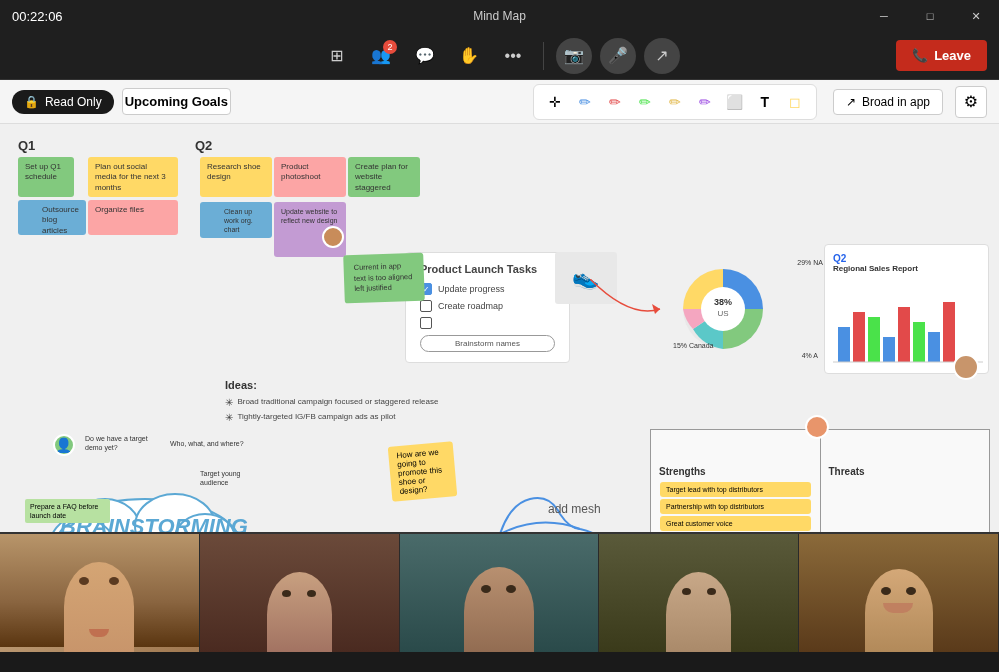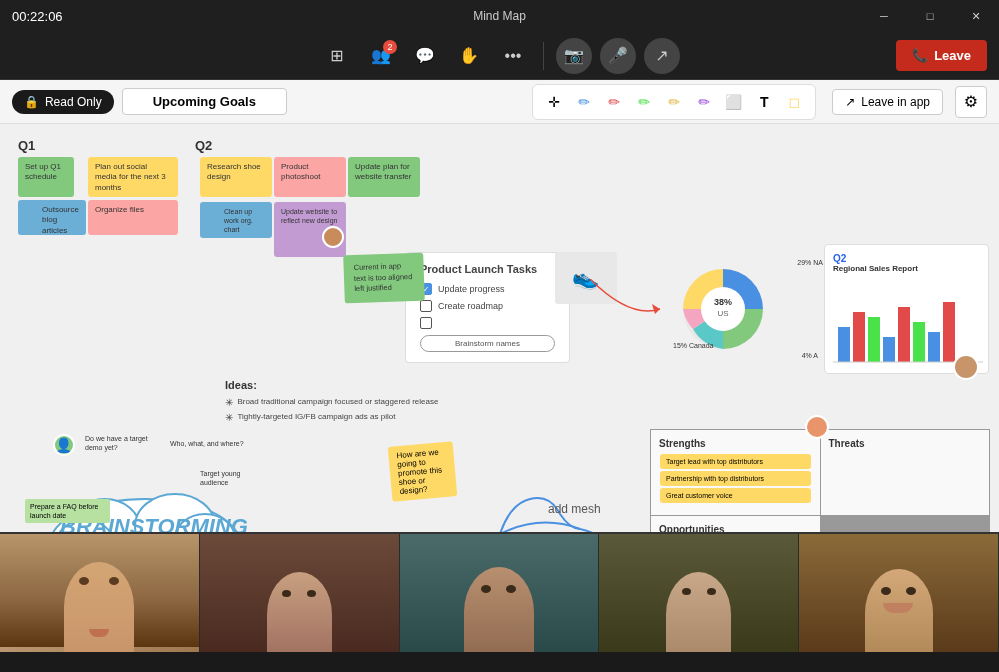--- a/index.html
+++ b/index.html
@@ -78,21 +78,21 @@
     }
     .read-only-btn {
       background: #1a1a1a; color: white;
       padding: 5px 12px; border-radius: 16px;
       font-size: 12px; font-weight: 500;
       display: flex; align-items: center; gap: 6px;
       cursor: pointer;
     }
     .tab-btn {
       background: white; border: 1px solid #ccc;
-      padding: 5px 30px; border-radius: 4px;
+      padding: 5px 2px; border-radius: 4px;
       font-size: 13px; cursor: pointer;
       font-weight: 600;
     }
     .tool-group {
       display: flex; align-items: center; gap: 4px;
       background: white; border: 1px solid #ddd;
       border-radius: 6px; padding: 4px 8px;
       margin-left: auto;
     }
     .tool-icon {
@@ -171,21 +171,21 @@
       border-radius: 4px; padding: 8px;
       width: 165px; height: 130px;
     }
     .chart-q2 { font-size: 10px; color: #2563eb; font-weight: 700; }
     .chart-title { font-size: 8px; color: #333; font-weight: 600; margin-bottom: 14px; }
 
     
     .swot-area { position: absolute; left: 650px; top: 305px; width: 340px; }
     .swot-grid { display: grid; grid-template-columns: 1fr 1fr; gap: 1px; background: #999; border: 1px solid #999; }
     .swot-cell { background: #f9f9f9; padding: 8px; min-height: 85px; }
-    .swot-header { font-size: 10px; font-weight: 700; color: #333; margin-bottom: 5px; }
+    .swot-header { font-size: 10px; font-weight: 700; color: #333; margin-bottom: 5px; margin-top: 28px; }
     .swot-sticky {
       display: inline-block; padding: 3px 6px; border-radius: 3px;
       font-size: 7px; margin: 1px; line-height: 1.3;
     }
 
     
     .brainstorm-area { position: absolute; left: 25px; top: 310px; width: 240px; height: 200px; }
     .cloud-text {
       position: absolute; left: 35px; top: 80px;
       font-size: 22px; font-weight: 900; color: #5ba8d4;
@@ -280,40 +280,40 @@
     <div class="tool-icon" style="color:#4ae24a;">✏</div>
     <div class="tool-icon" style="color:#e2b84a;">✏</div>
     <div class="tool-icon" style="color:#9b4ae2;">✏</div>
     <div class="tool-icon">⬜</div>
     <div class="tool-icon" style="font-weight:bold;">T</div>
     <div class="tool-icon" style="color:#ffd966;">◻</div>
   </div>
 
   <div class="open-app-btn">
     <span>↗</span>
-    <span>Leave in app</span>
+    <span>Broad in app</span>
   </div>
   <div class="settings-btn">
     <span>⚙</span>
   </div>
 </div>
 
 <div class="canvas">
 
   <div class="q1-label">Q1</div>
   <div class="q2-label">Q2</div>
 
   <div class="sticky green" style="left:18px;top:33px;width:56px;height:40px;">Set up Q1 schedule</div>
   <div class="sticky yellow" style="left:88px;top:33px;width:90px;height:40px;">Plan out social media for the next 3 months</div>
   <div class="sticky blue" style="left:18px;top:76px;width:68px;height:35px;">Outsource blog articles</div>
   <div class="sticky yellow" style="left:200px;top:33px;width:72px;height:40px;">Research shoe design</div>
 
   <div class="sticky pink" style="left:88px;top:76px;width:90px;height:35px;">Organize files</div>
   <div class="sticky pink" style="left:274px;top:33px;width:72px;height:40px;">Product photoshoot</div>
-  <div class="sticky green" style="left:348px;top:33px;width:72px;height:40px;">Update plan for website transfer</div>
+  <div class="sticky green" style="left:348px;top:33px;width:72px;height:40px;">Create plan for website staggered</div>
   <div class="sticky blue" style="left:200px;top:78px;width:72px;height:36px;font-size:7px;">Clean up work org. chart</div>
   <div class="sticky purple" style="left:274px;top:78px;width:72px;height:55px;font-size:7px;">Update website to reflect new design</div>
 
   <div class="avatar-circle" style="left:322px;top:102px;width:22px;height:22px;background:#c88c5a;"></div>
 
   <div class="tasks-box">
     <div class="tasks-title">Product Launch Tasks</div>
     <div class="task-item">
       <div class="check-box" style="background:#4a90e2;border-color:#4a90e2;">
         <span style="color:white;font-size:8px;">✓</span>

